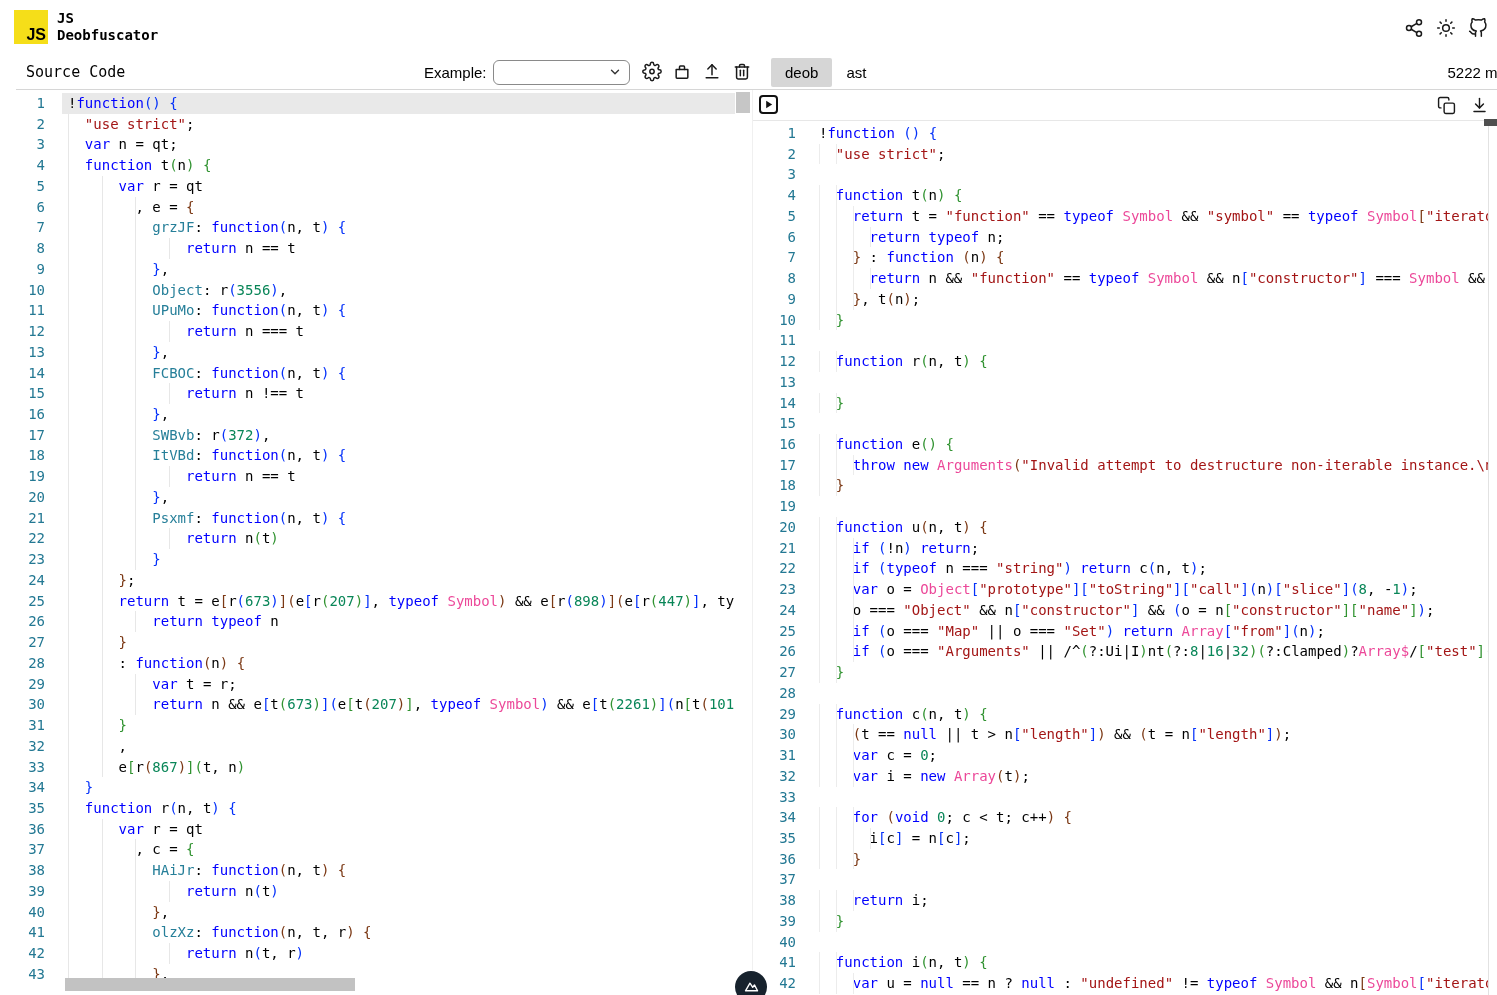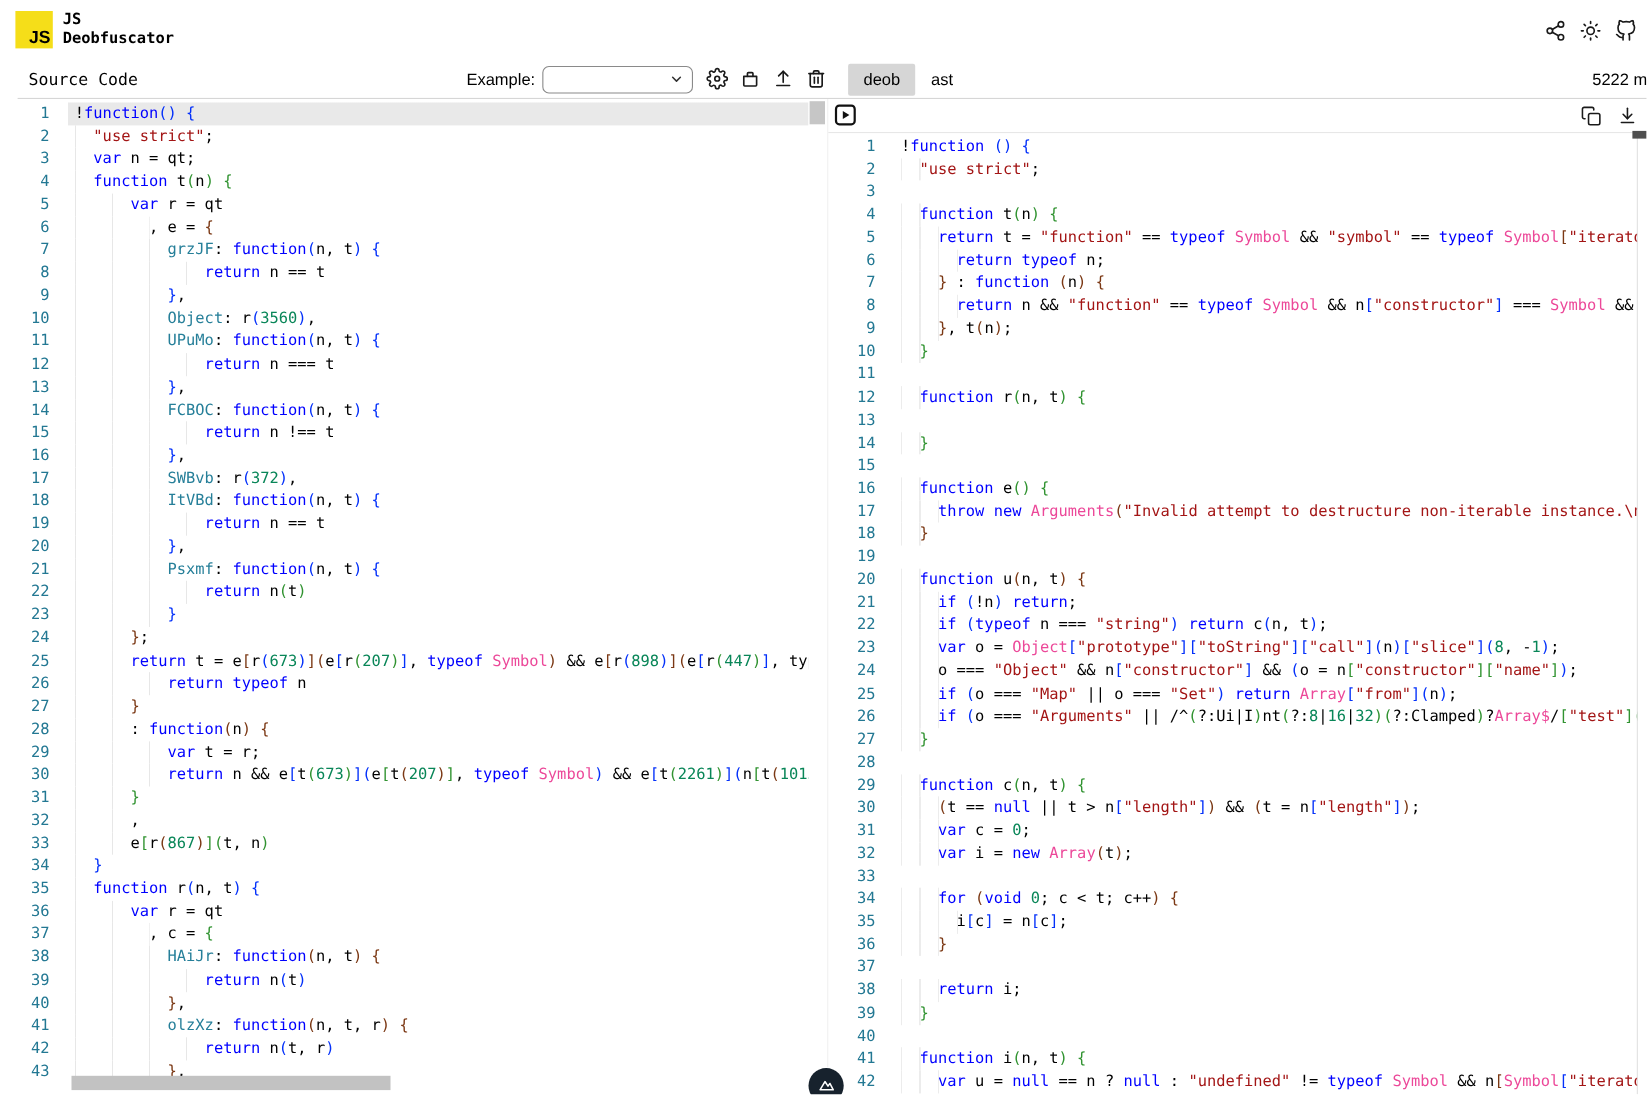--- a/index.html
+++ b/index.html
@@ -162,21 +162,21 @@
     <div class="codewrap u4">
         <div class="cl active"><span class="ln">1</span><span class="ct">!<span class="kw">function</span><span class="b0">(</span><span class="b0">)</span> <span class="b0">{</span></span></div>
         <div class="cl"><span class="ln">2</span><span class="ct"><span class="ig" style="width:17.86px"></span>  <span class="str">"use strict"</span>;</span></div>
         <div class="cl"><span class="ln">3</span><span class="ct"><span class="ig" style="width:17.86px"></span>  <span class="kw">var</span> n = qt;</span></div>
         <div class="cl"><span class="ln">4</span><span class="ct"><span class="ig" style="width:17.86px"></span>  <span class="kw">function</span> t<span class="b1">(</span>n<span class="b1">)</span> <span class="b1">{</span></span></div>
         <div class="cl"><span class="ln">5</span><span class="ct"><span class="ig" style="width:51.58px"></span>      <span class="kw">var</span> r = qt</span></div>
         <div class="cl"><span class="ln">6</span><span class="ct"><span class="ig" style="width:68.44px"></span>        , e = <span class="b2">{</span></span></div>
         <div class="cl"><span class="ln">7</span><span class="ct"><span class="ig" style="width:85.3px"></span>          <span class="pr">grzJF</span>: <span class="kw">function</span><span class="b0">(</span>n, t<span class="b0">)</span> <span class="b0">{</span></span></div>
         <div class="cl"><span class="ln">8</span><span class="ct"><span class="ig" style="width:119.02px"></span>              <span class="kw">return</span> n == t</span></div>
         <div class="cl"><span class="ln">9</span><span class="ct"><span class="ig" style="width:85.3px"></span>          <span class="b0">}</span>,</span></div>
-        <div class="cl"><span class="ln">10</span><span class="ct"><span class="ig" style="width:85.3px"></span>          <span class="pr">Object</span>: r<span class="b0">(</span><span class="num">3560</span><span class="b0">)</span>,</span></div>
+        <div class="cl"><span class="ln">10</span><span class="ct"><span class="ig" style="width:85.3px"></span>          <span class="pr">Object</span>: r<span class="b0">(</span><span class="num">3556</span><span class="b0">)</span>,</span></div>
         <div class="cl"><span class="ln">11</span><span class="ct"><span class="ig" style="width:85.3px"></span>          <span class="pr">UPuMo</span>: <span class="kw">function</span><span class="b0">(</span>n, t<span class="b0">)</span> <span class="b0">{</span></span></div>
         <div class="cl"><span class="ln">12</span><span class="ct"><span class="ig" style="width:119.02px"></span>              <span class="kw">return</span> n === t</span></div>
         <div class="cl"><span class="ln">13</span><span class="ct"><span class="ig" style="width:85.3px"></span>          <span class="b0">}</span>,</span></div>
         <div class="cl"><span class="ln">14</span><span class="ct"><span class="ig" style="width:85.3px"></span>          <span class="pr">FCBOC</span>: <span class="kw">function</span><span class="b0">(</span>n, t<span class="b0">)</span> <span class="b0">{</span></span></div>
         <div class="cl"><span class="ln">15</span><span class="ct"><span class="ig" style="width:119.02px"></span>              <span class="kw">return</span> n !== t</span></div>
         <div class="cl"><span class="ln">16</span><span class="ct"><span class="ig" style="width:85.3px"></span>          <span class="b0">}</span>,</span></div>
         <div class="cl"><span class="ln">17</span><span class="ct"><span class="ig" style="width:85.3px"></span>          <span class="pr">SWBvb</span>: r<span class="b0">(</span><span class="num">372</span><span class="b0">)</span>,</span></div>
         <div class="cl"><span class="ln">18</span><span class="ct"><span class="ig" style="width:85.3px"></span>          <span class="pr">ItVBd</span>: <span class="kw">function</span><span class="b0">(</span>n, t<span class="b0">)</span> <span class="b0">{</span></span></div>
         <div class="cl"><span class="ln">19</span><span class="ct"><span class="ig" style="width:119.02px"></span>              <span class="kw">return</span> n == t</span></div>
         <div class="cl"><span class="ln">20</span><span class="ct"><span class="ig" style="width:85.3px"></span>          <span class="b0">}</span>,</span></div>

